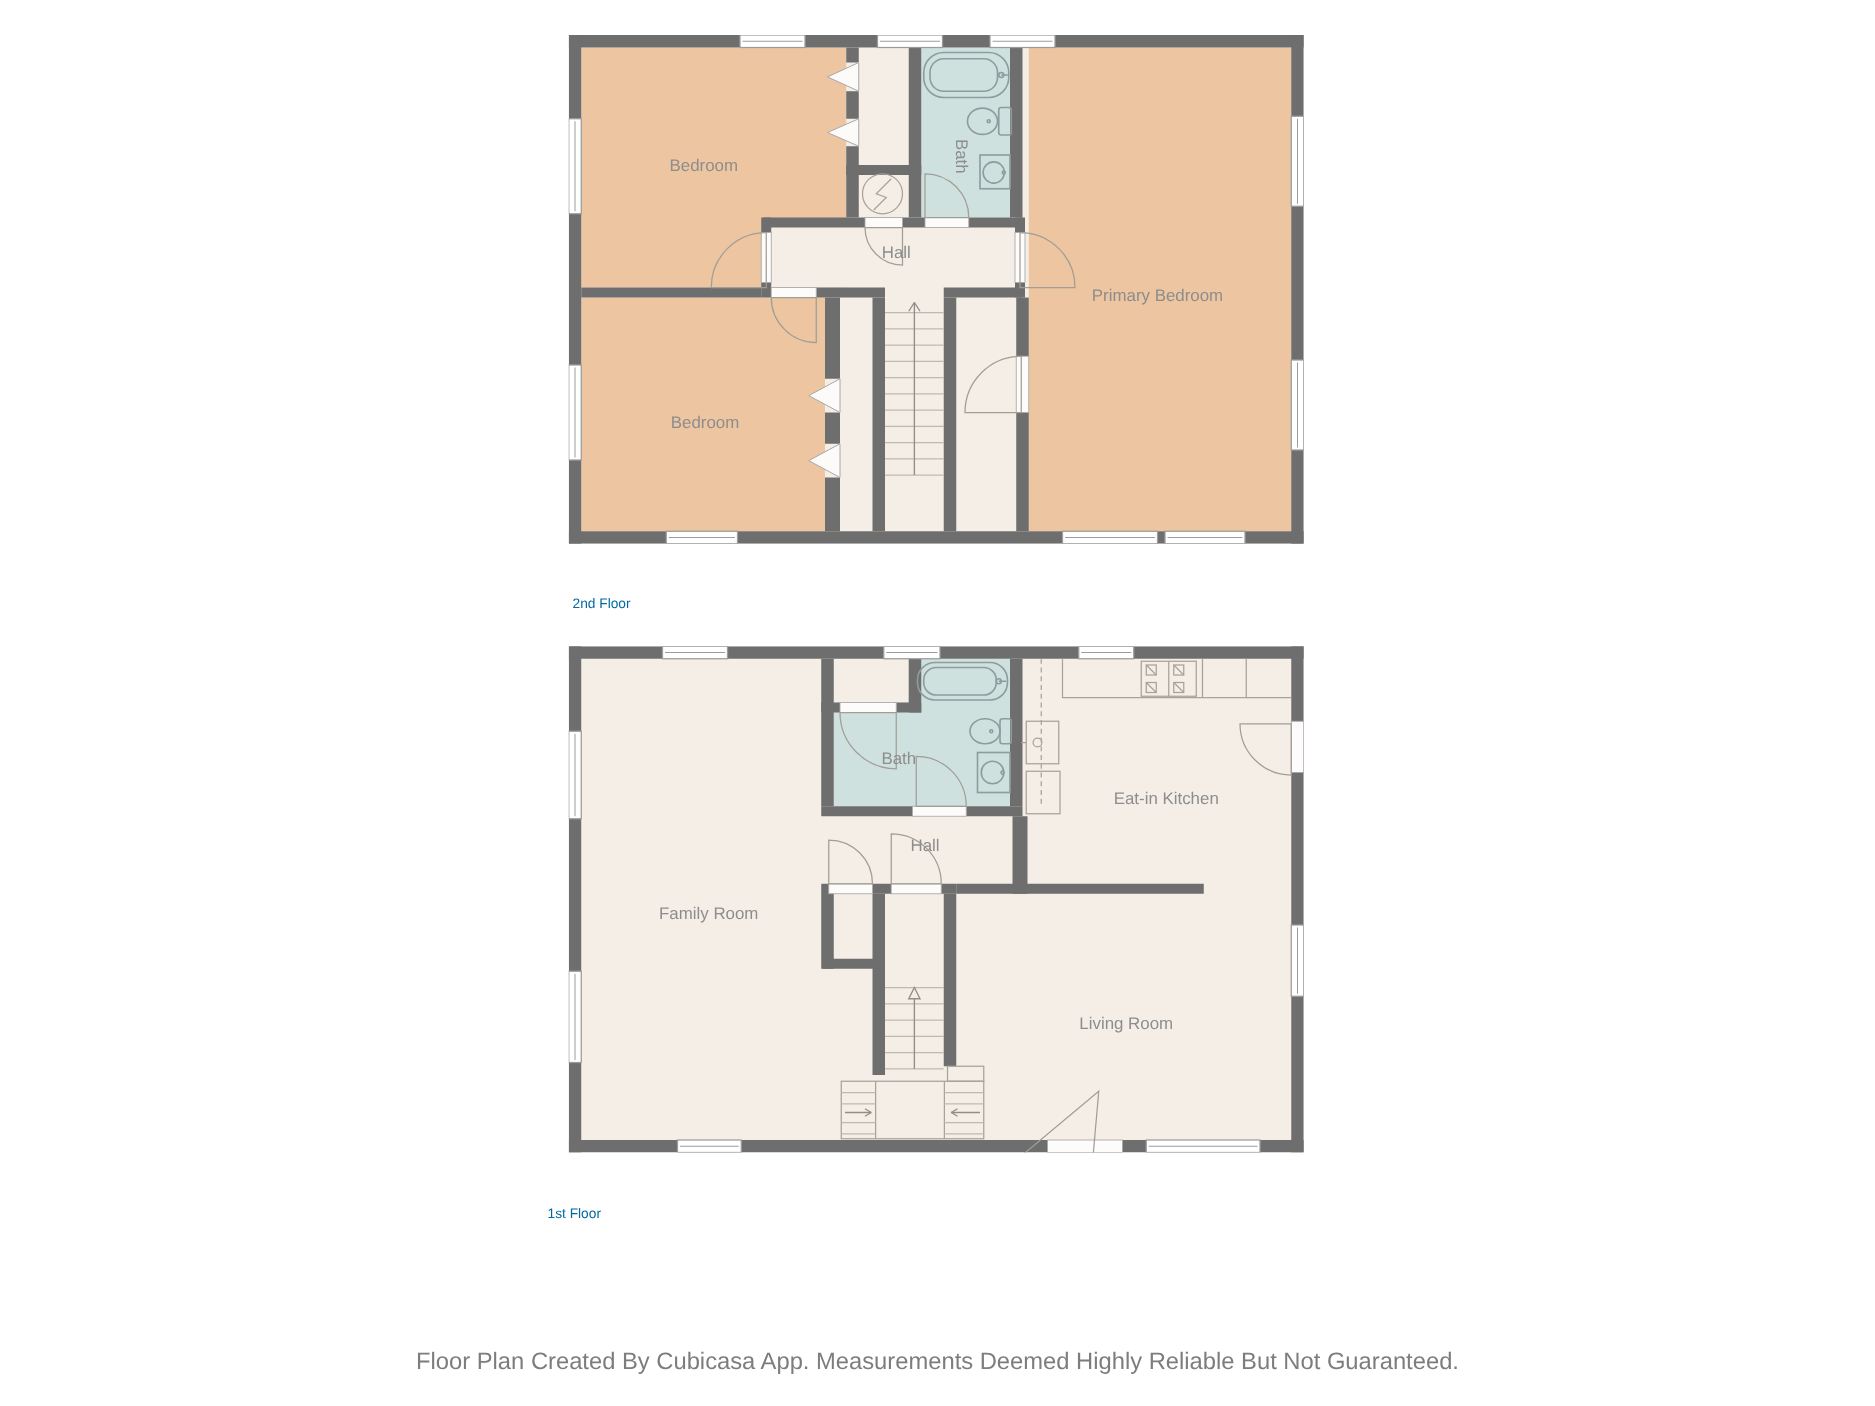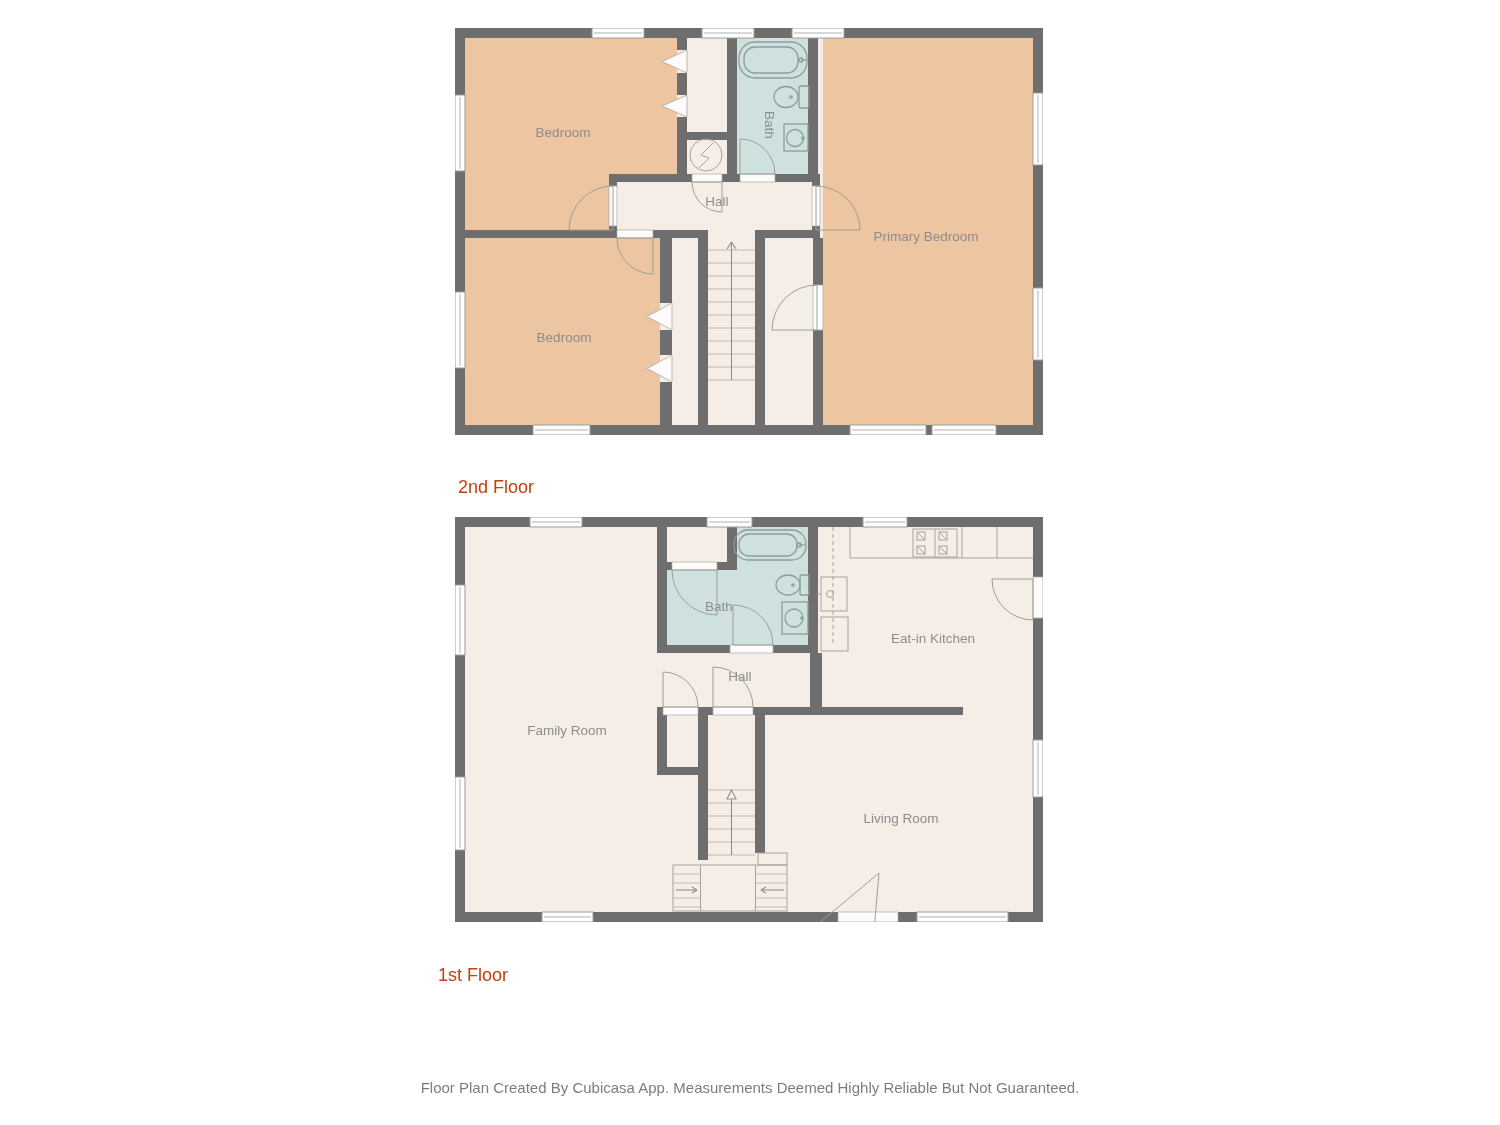--- a/index.html
+++ b/index.html
@@ -1,24 +1,24 @@
 <!DOCTYPE html>
 <html><head>
 <meta charset="utf-8">
 <style>
   html,body{margin:0;padding:0;}
   body{
     width:1500px;height:1125px;position:relative;background:#ffffff;
     font-family:"Liberation Sans",sans-serif;overflow:hidden;
   }
   .plan{position:absolute;}
-  .floor-title{position:absolute;font-size:18px;color:#c2410c;}
+  .floor-title{position:absolute;font-size:11px;color:#0369a1;}
   .footer{
     position:absolute;left:0;top:1079px;width:1500px;text-align:center;
-    font-size:15px;color:#7d7d7d;
+    font-size:19px;color:#7d7d7d;
   }
   
   .wall{fill:#6e6e6e;}
   .room-bed{fill:#edc5a1;}
   .room-floor{fill:#f5eee7;}
   .room-bath{fill:#cfe1df;}
   .win{fill:#ffffff;stroke:#9c9c9c;stroke-width:1;}
   .winline{stroke:#9c9c9c;stroke-width:0.8;}
   .gap{fill:#fdfcfa;stroke:#a8a8a8;stroke-width:0.7;}
   .arc{fill:none;stroke:#a09e95;stroke-width:1;}

